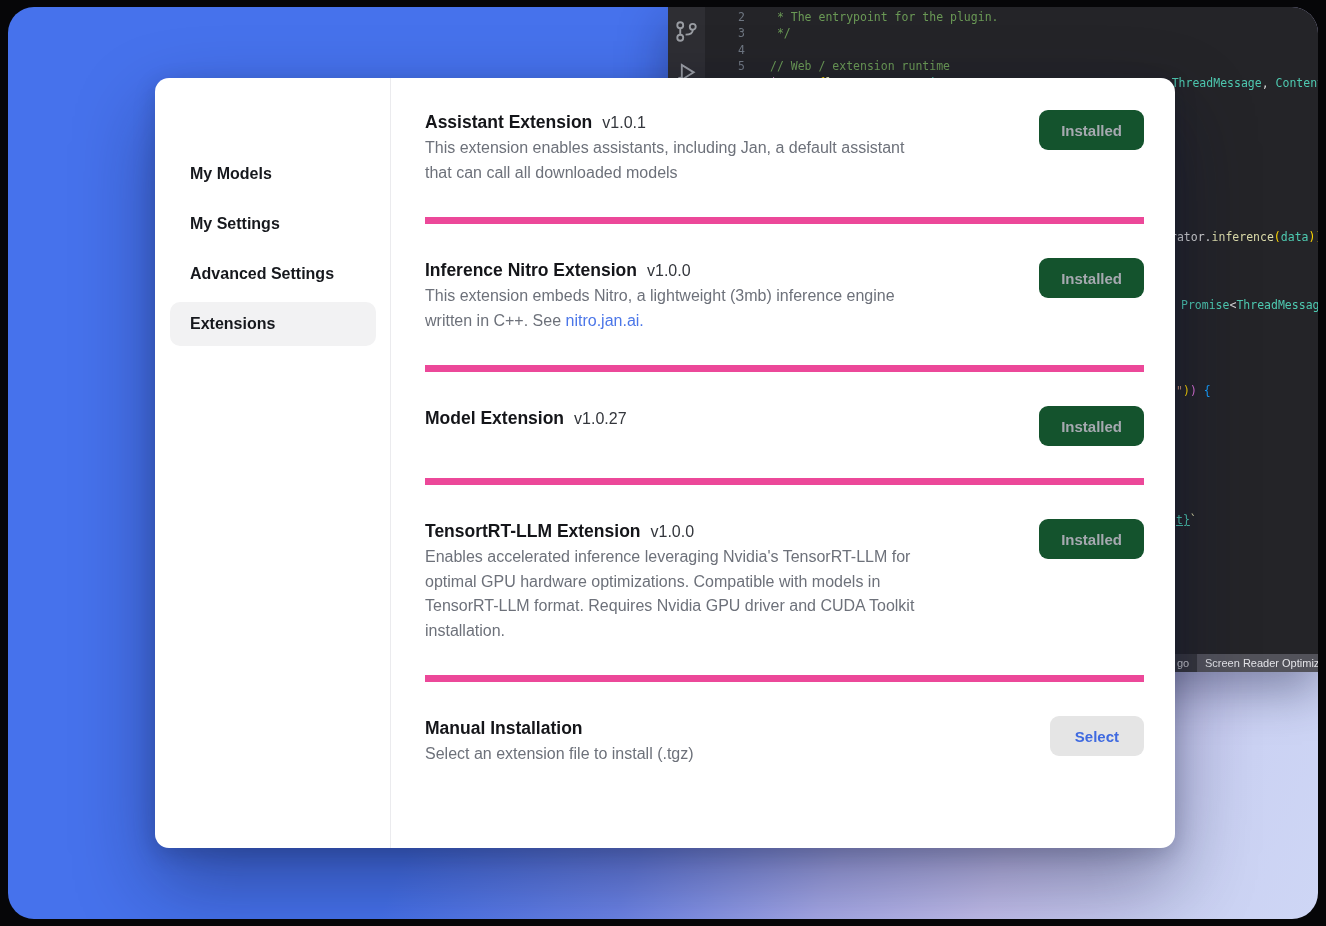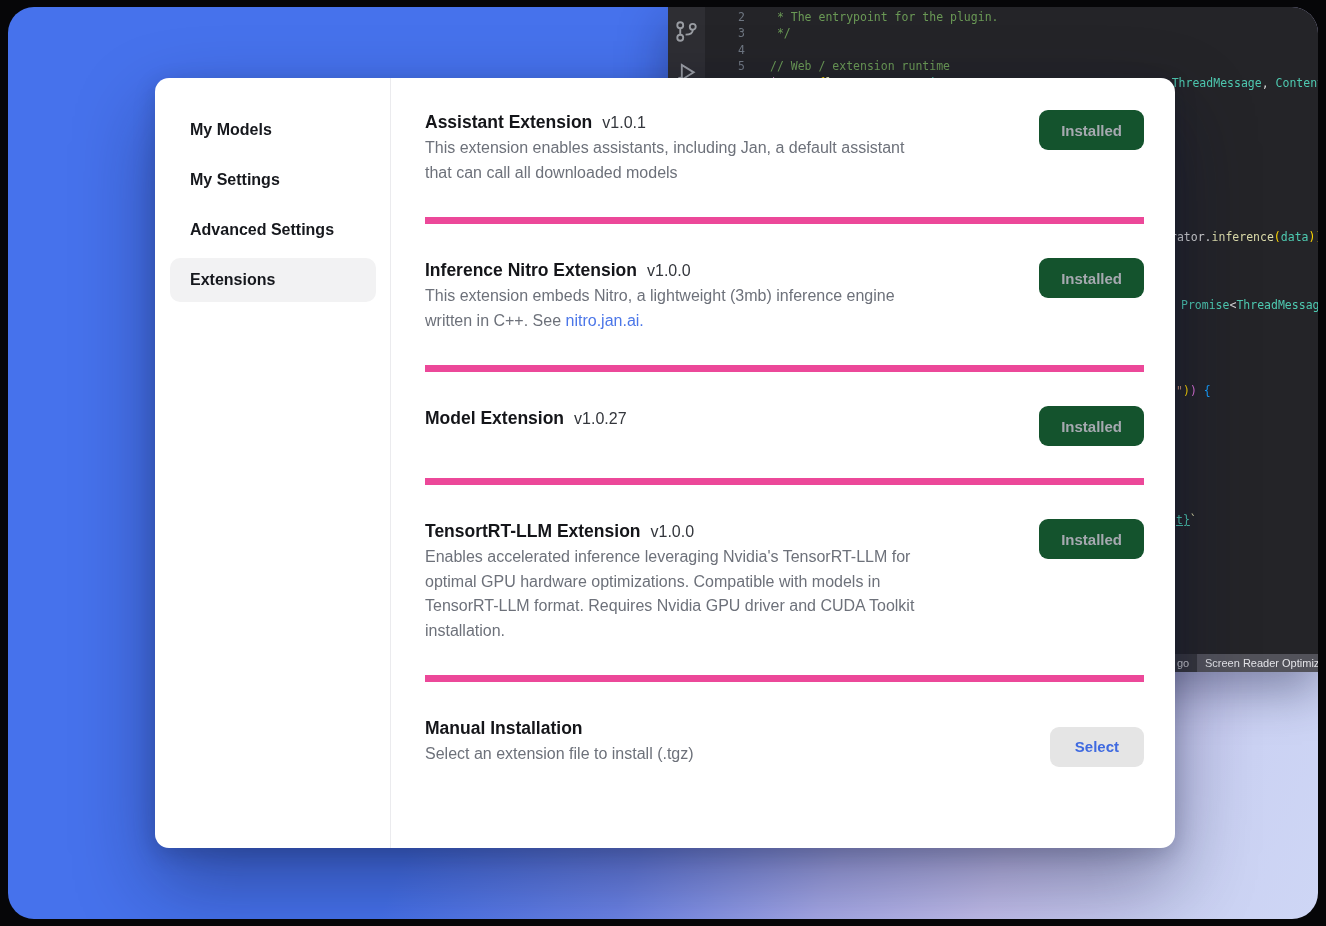--- a/index.html
+++ b/index.html
@@ -64,21 +64,21 @@
     background:#52525a; color:#e4e4e8; padding:0 8px; white-space:nowrap;
   }
 
   
   .modal {
     position:absolute; left:147px; top:71px; width:1020px; height:770px;
     background:#ffffff; border-radius:14px;
     box-shadow:0 35px 80px rgba(12,18,52,.40), 0 6px 22px rgba(12,18,52,.20);
     display:flex;
   }
-  .sidebar { width:235px; flex:0 0 235px; padding:30px 14px 0 15px; }
+  .sidebar { width:235px; flex:0 0 235px; padding:30px 14px 0 15px;margin-top:44px; }
   .side-item {
     height:44px; border-radius:10px; display:flex; align-items:center;
     padding:0 20px; margin-bottom:6px; cursor:pointer;
     font-size:16px; font-weight:700; color:#16181d;
   }
   .side-item.active { background:#f2f2f3; }
   .vdivider { width:1px; background:#ebebee; flex:0 0 1px; }
 
   .content { flex:1; padding:0 31px 0 34px; overflow:hidden; }
   .ext-row {
@@ -218,21 +218,21 @@
             <span class="ext-version">v1.0.0</span>
           </div>
           <div class="ext-desc"><span>Enables accelerated inference leveraging Nvidia's TensorRT-LLM for
 optimal GPU hardware optimizations. Compatible with models in
 TensorRT-LLM format. Requires Nvidia GPU driver and CUDA Toolkit
 installation.</span></div>
         </div>
         <button class="btn btn-installed">Installed</button>
       </div>
 
-      <div class="ext-row last" style="padding-top:32px;align-items:flex-end;">
+      <div class="ext-row last" style="padding-top:32px;">
         <div>
           <div class="ext-title-line">
             <span class="ext-title">Manual Installation</span>
             <span class="ext-version"></span>
           </div>
           <div class="ext-desc"><span>Select an extension file to install (.tgz)</span></div>
         </div>
         <button class="btn btn-select">Select</button>
       </div>
 

